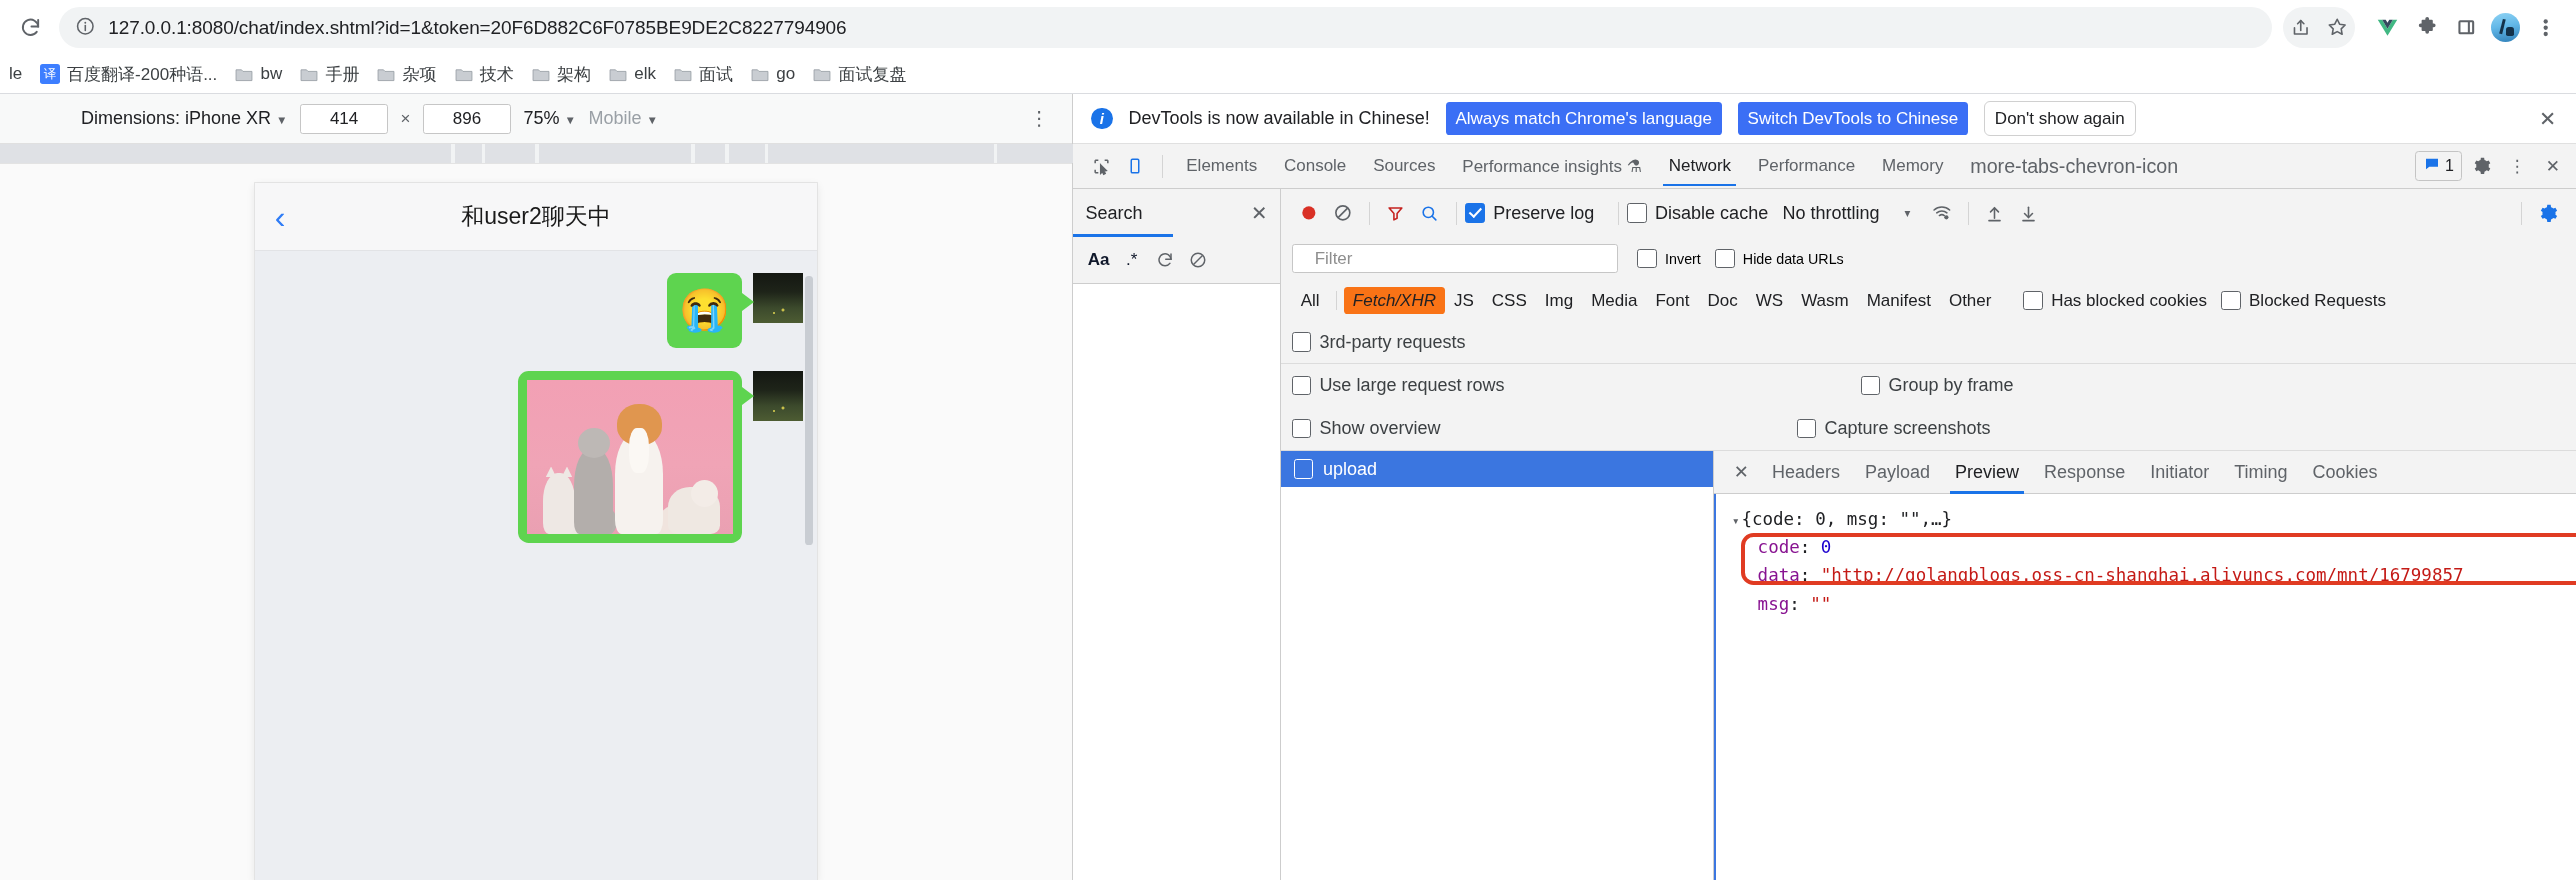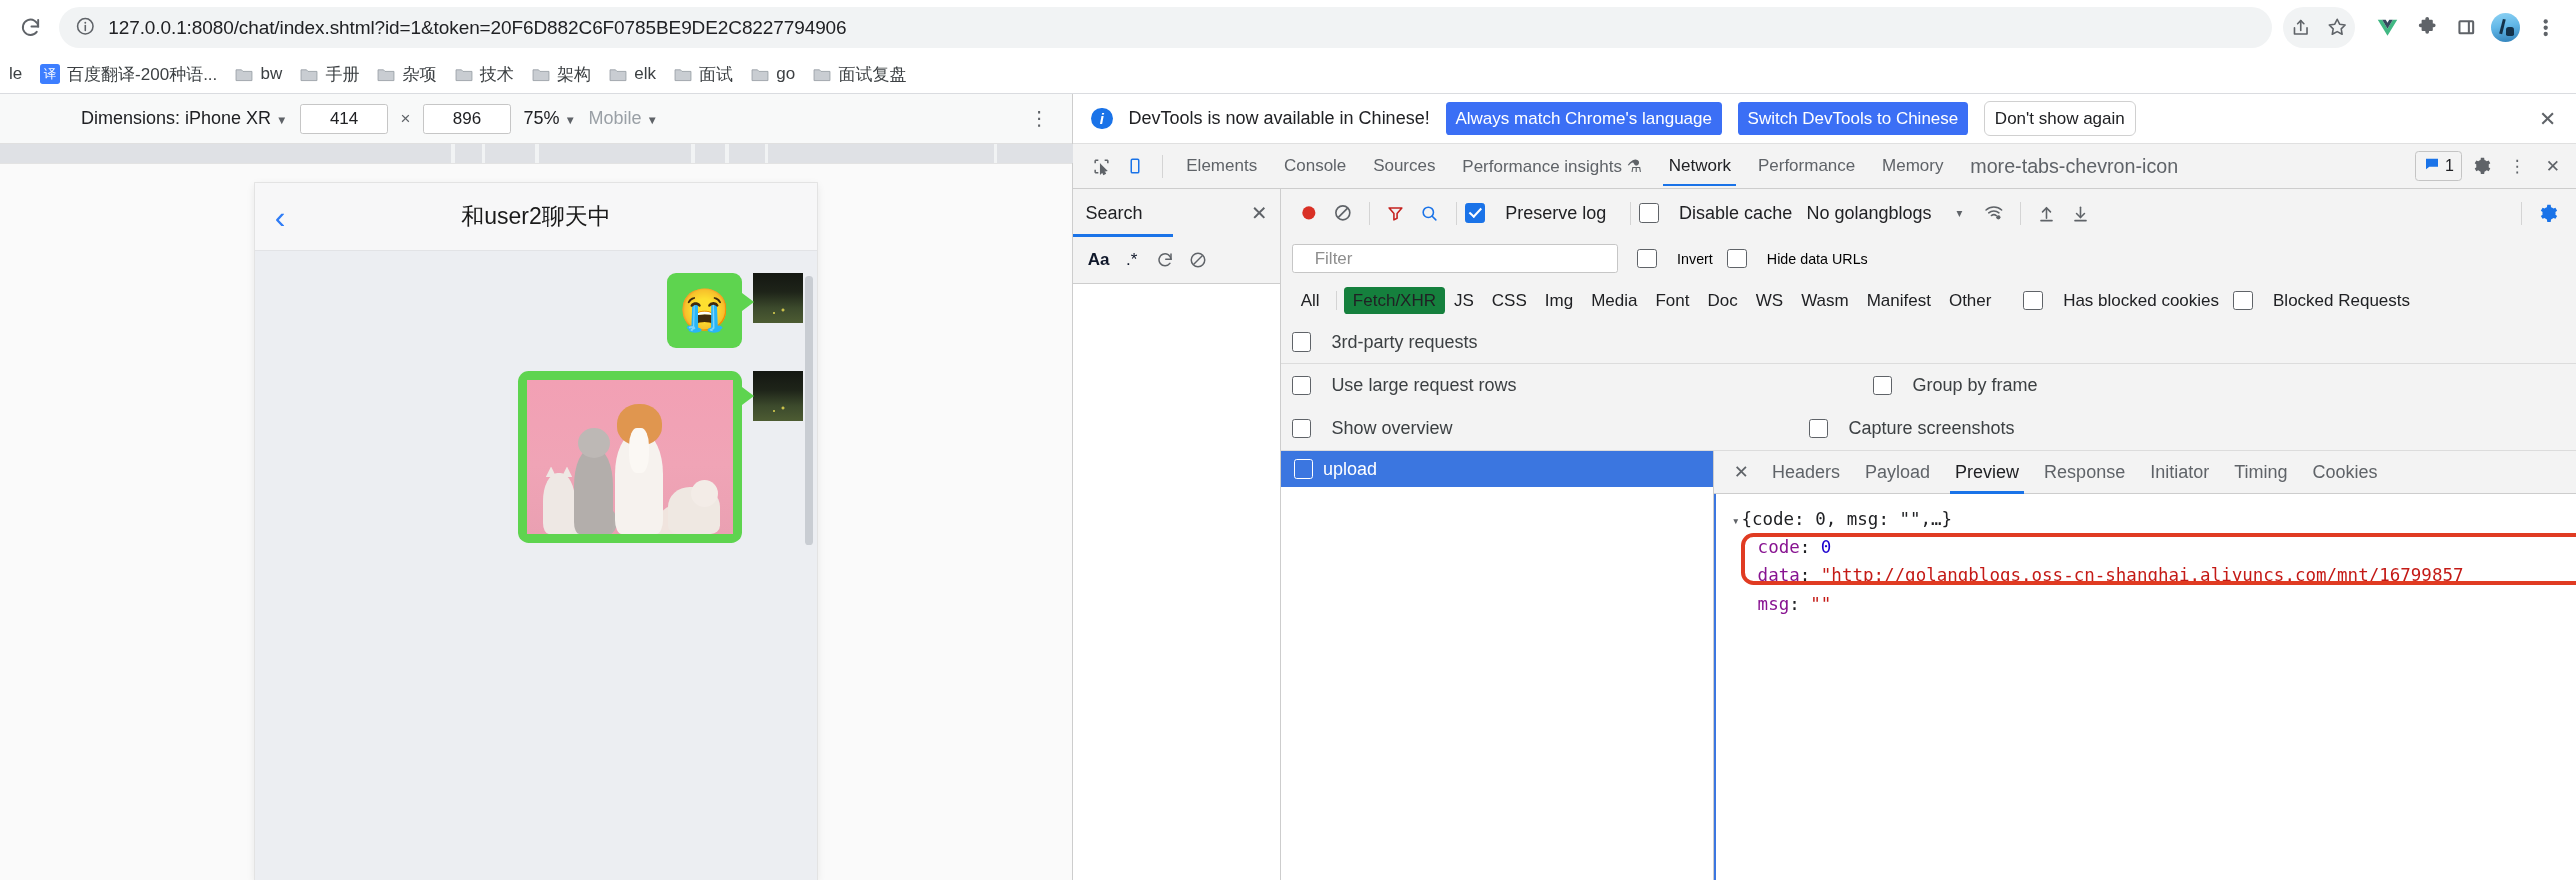--- a/index.html
+++ b/index.html
@@ -393,21 +393,21 @@
   .cbx {
     width: 19.7px; height: 19.7px; border: 1.8px solid #5f6368;
     border-radius: 2.7px; flex: 0 0 auto; background: #fff;
   }
   .cbx.checked { background: #1a73e8; border-color: #1a73e8; position: relative; }
   .cbx.checked::after {
     content: ""; position: absolute; left: 5.4px; top: 0.9px;
     width: 4.5px; height: 9.8px; border: solid #fff;
     border-width: 0 2.2px 2.2px 0; transform: rotate(43deg);
   }
-  .cbx-label { display: flex; align-items: center; gap: 20px; margin-right: 14.3px; }
+  .cbx-label { display: flex; align-items: center; gap: 8px; margin-right: 14.3px; }
 
   .net-filterbar {
     height: 43px; display: flex; align-items: center;
     padding: 0 10.7px; gap: 0;
     background: #f3f3f3;
   }
   .filter-input {
     width: 326px; height: 29px;
     border: 0.9px solid #c6c6c6; border-radius: 2.7px;
     background: #fff; padding: 0 22px;
@@ -418,21 +418,21 @@
 
   .net-typebar {
     height: 41px; display: flex; align-items: center;
     padding: 0 10.7px; gap: 0;
     background: #f3f3f3;
     font-size: 17px; color: #202124;
     white-space: nowrap;
     overflow: hidden;
   }
   .type-chip { padding: 3.6px 9px; border-radius: 3.6px; }
-  .type-chip.sel { background: #15803d; }
+  .type-chip.sel { background: #f97316; font-style: italic; }
   .net-typebar .vsep { width: 0.9px; height: 19.7px; background: #d4d4d4; margin: 0 7.2px; }
 
   .net-optrow {
     height: 43px; display: flex; align-items: center;
     padding: 0 10.7px; background: #f3f3f3;
     font-size: 18px; color: #3c4043;
     border-bottom: 0.9px solid #dcdcdc;
   }
   .net-optrow.two-col { border-bottom: none; }
   .net-optrow .col2 { margin-left: 342px; }
@@ -814,21 +814,21 @@
           <span class="cbx-label">
             <span class="cbx checked"></span>
             <span>Preserve log</span>
           </span>
           <span class="vsep"></span>
           <span class="cbx-label">
             <span class="cbx"></span>
             <span>Disable cache</span>
           </span>
           <span class="cbx-label" style="gap:25px;">
-            <span>No golangblogs</span>
+            <span>No throttling</span>
             <span class="caret">▾</span>
           </span>
           <span class="ni">
             <svg width="19.7" height="19.7" viewBox="0 0 24 24" fill="none" stroke="#5f6368" stroke-width="1.9" stroke-linecap="round">
               <path d="M2.5 8.5a14 14 0 0 1 19 0"></path>
                 <path d="M5.8 12a9.4 9.4 0 0 1 12.4 0"></path>
                 <path d="M9 15.3a5 5 0 0 1 6 0"></path>
                 <circle cx="17.5" cy="17.5" r="2.6" fill="#5f6368" stroke="none"></circle>
             </svg>
           </span>

